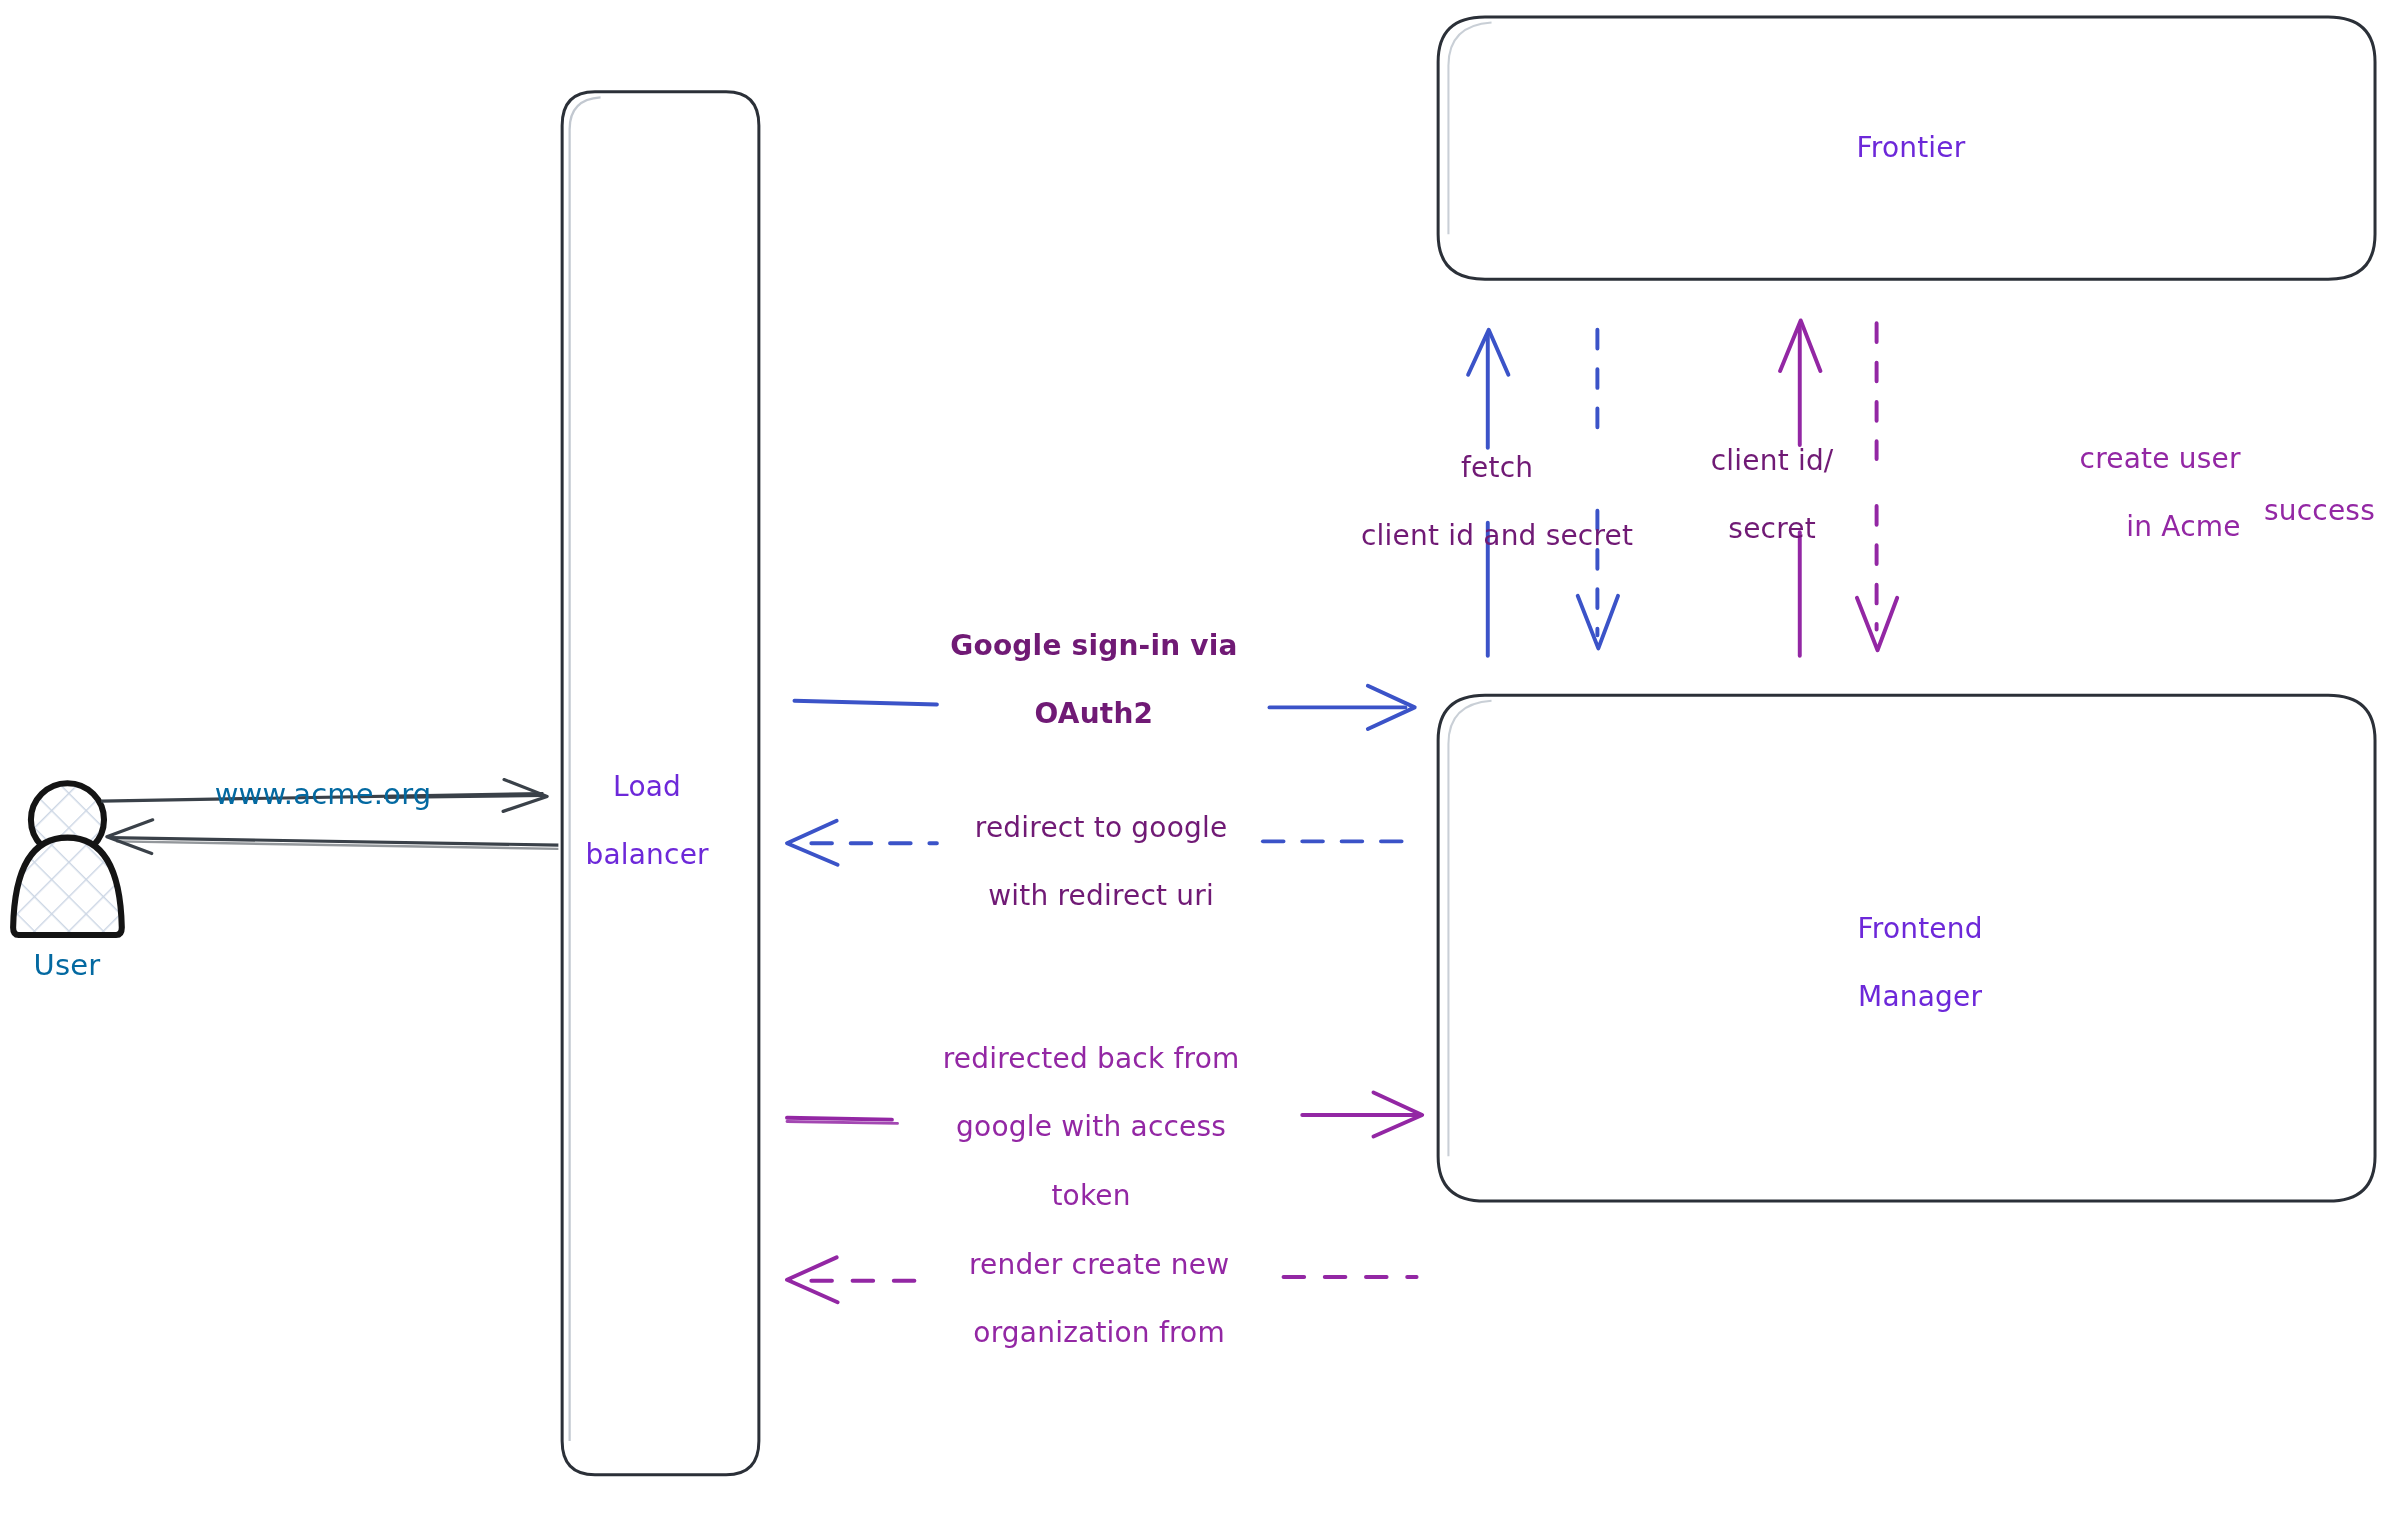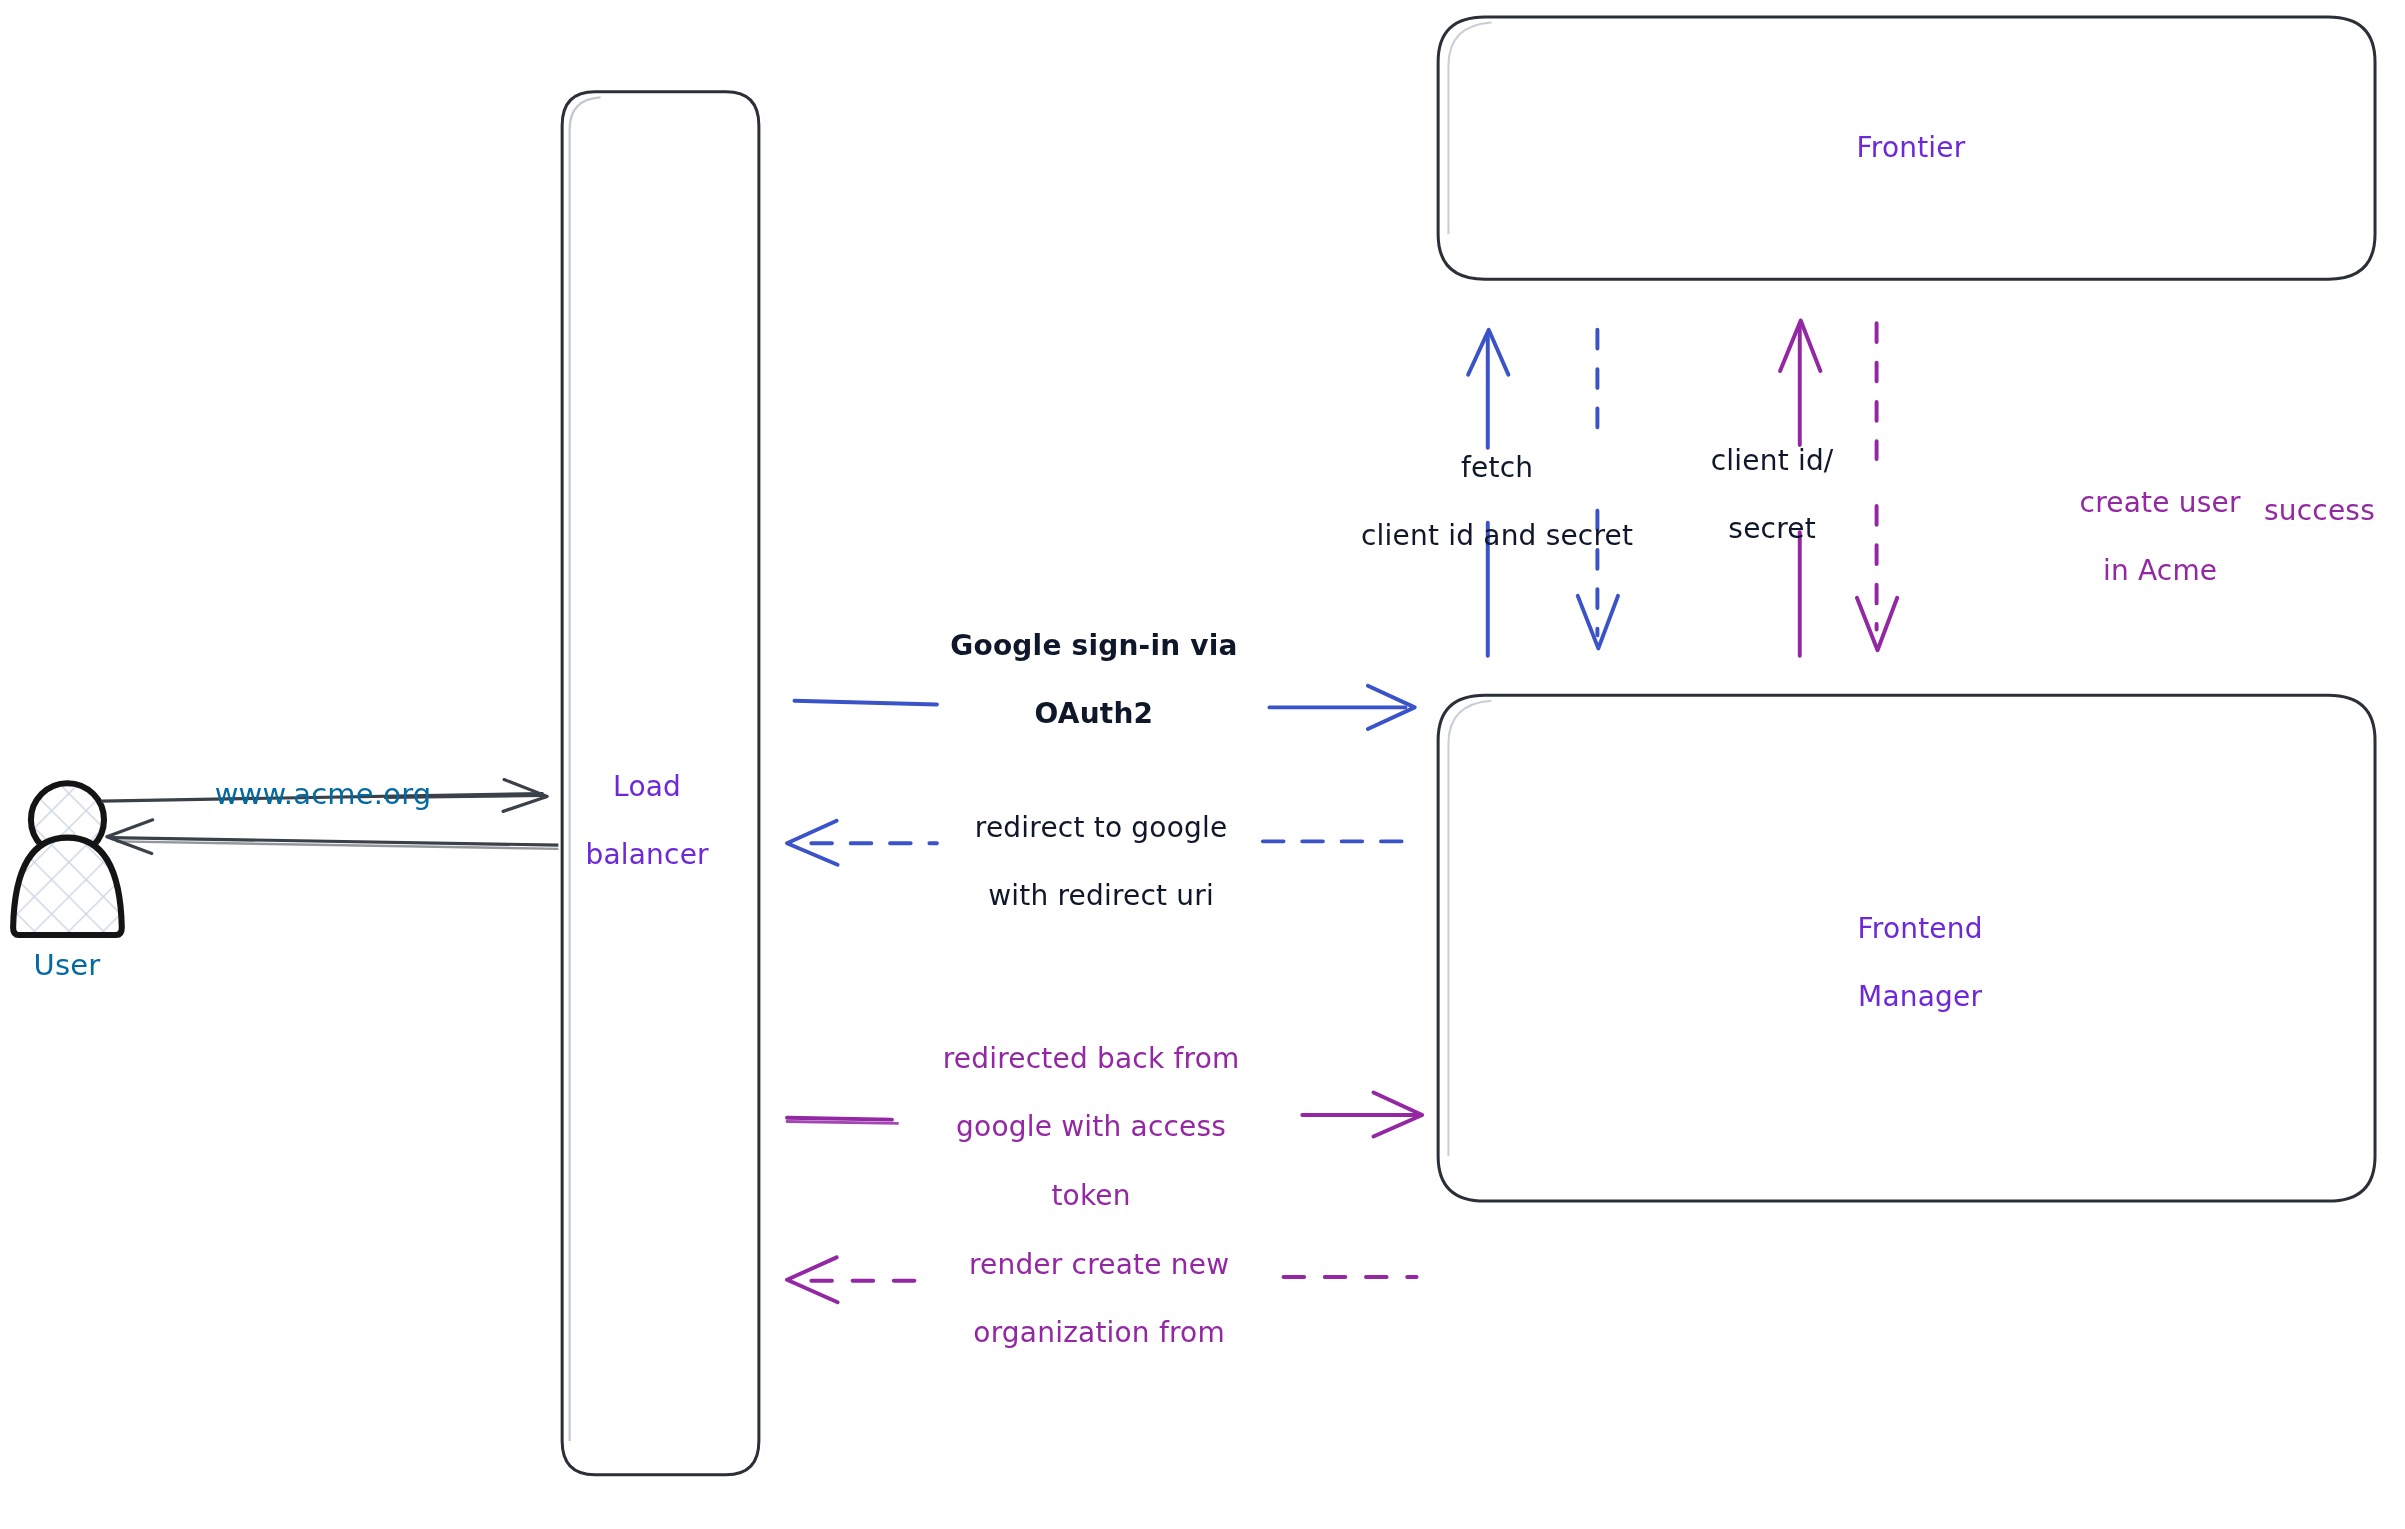--- a/index.html
+++ b/index.html
@@ -12,21 +12,21 @@
     position:absolute;
     font-family:"DejaVu Sans", sans-serif;
     white-space:pre;
     text-align:center;
     line-height:1.22;
     letter-spacing:0.2px;
     user-select:none;
   }
   .node-label{color:#6d28d9;font-size:28px;}
   .actor-label{color:#0369a1;font-size:29px;}
-  .edge-blue{color:#0f172a;font-size:28px;}
+  .edge-blue{color:#701a75;font-size:28px;}
   .edge-purple{color:#9327a4;font-size:28px;}
   .ctr{transform:translate(-50%,-50%);}
 </style>
 </head>
 <body>
 
 <svg id="canvas" viewBox="0 0 2567 1633" xmlns="http://www.w3.org/2000/svg">
   <defs>
     <pattern id="hatch" width="26" height="26" patternUnits="userSpaceOnUse" patternTransform="rotate(45)">
       <rect width="26" height="26" fill="#ffffff"></rect>
@@ -145,21 +145,21 @@
 <div class="lbl edge-blue ctr" style="left:1488px; top:485px;">
   <span>fetch</span><br>
   <span>client id and secret</span>
 </div>
 
 <div class="lbl edge-blue ctr" style="left:1763px; top:478px;">
   <span>client id/</span><br>
   <span>secret</span>
 </div>
 
-<div class="lbl edge-purple ctr" style="left:2151px; top:520px;">
+<div class="lbl edge-purple ctr" style="left:2151px; top:476px;text-align:right;">
   <span>create user</span><br>
   <span>in Acme</span>
 </div>
 
 <div class="lbl edge-purple" style="left:2264px; top:494px;">success</div>
 
 <div class="lbl edge-purple ctr" style="left:1082px; top:1110px;">
   <span>redirected back from</span><br>
   <span>google with access</span><br>
   <span>token</span>

